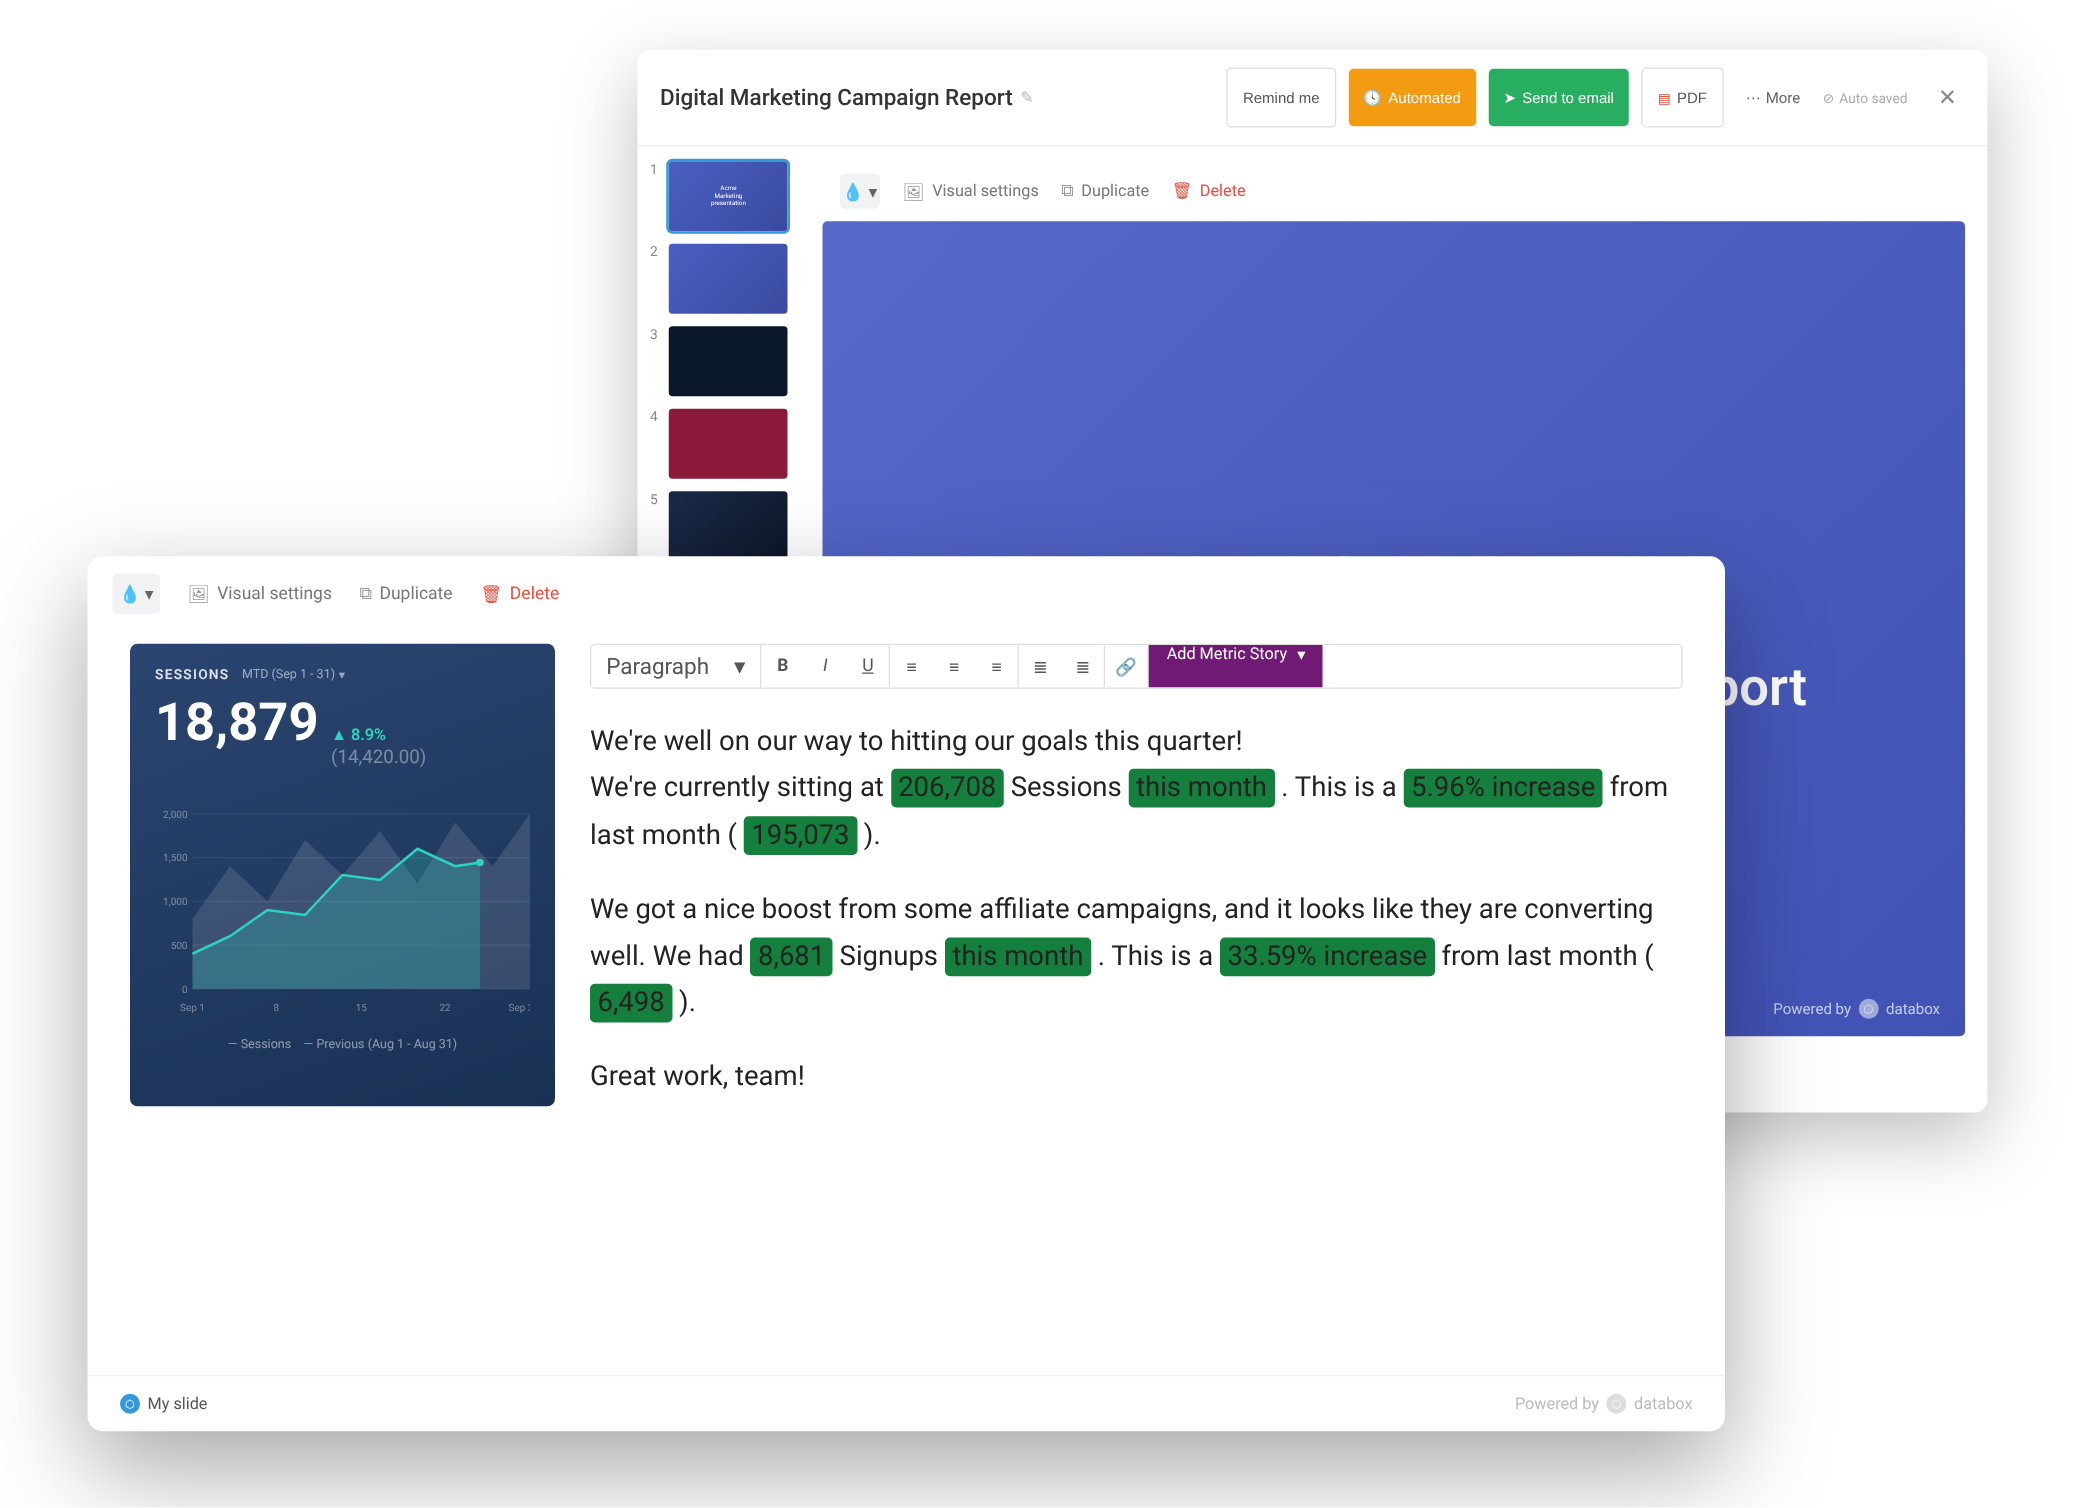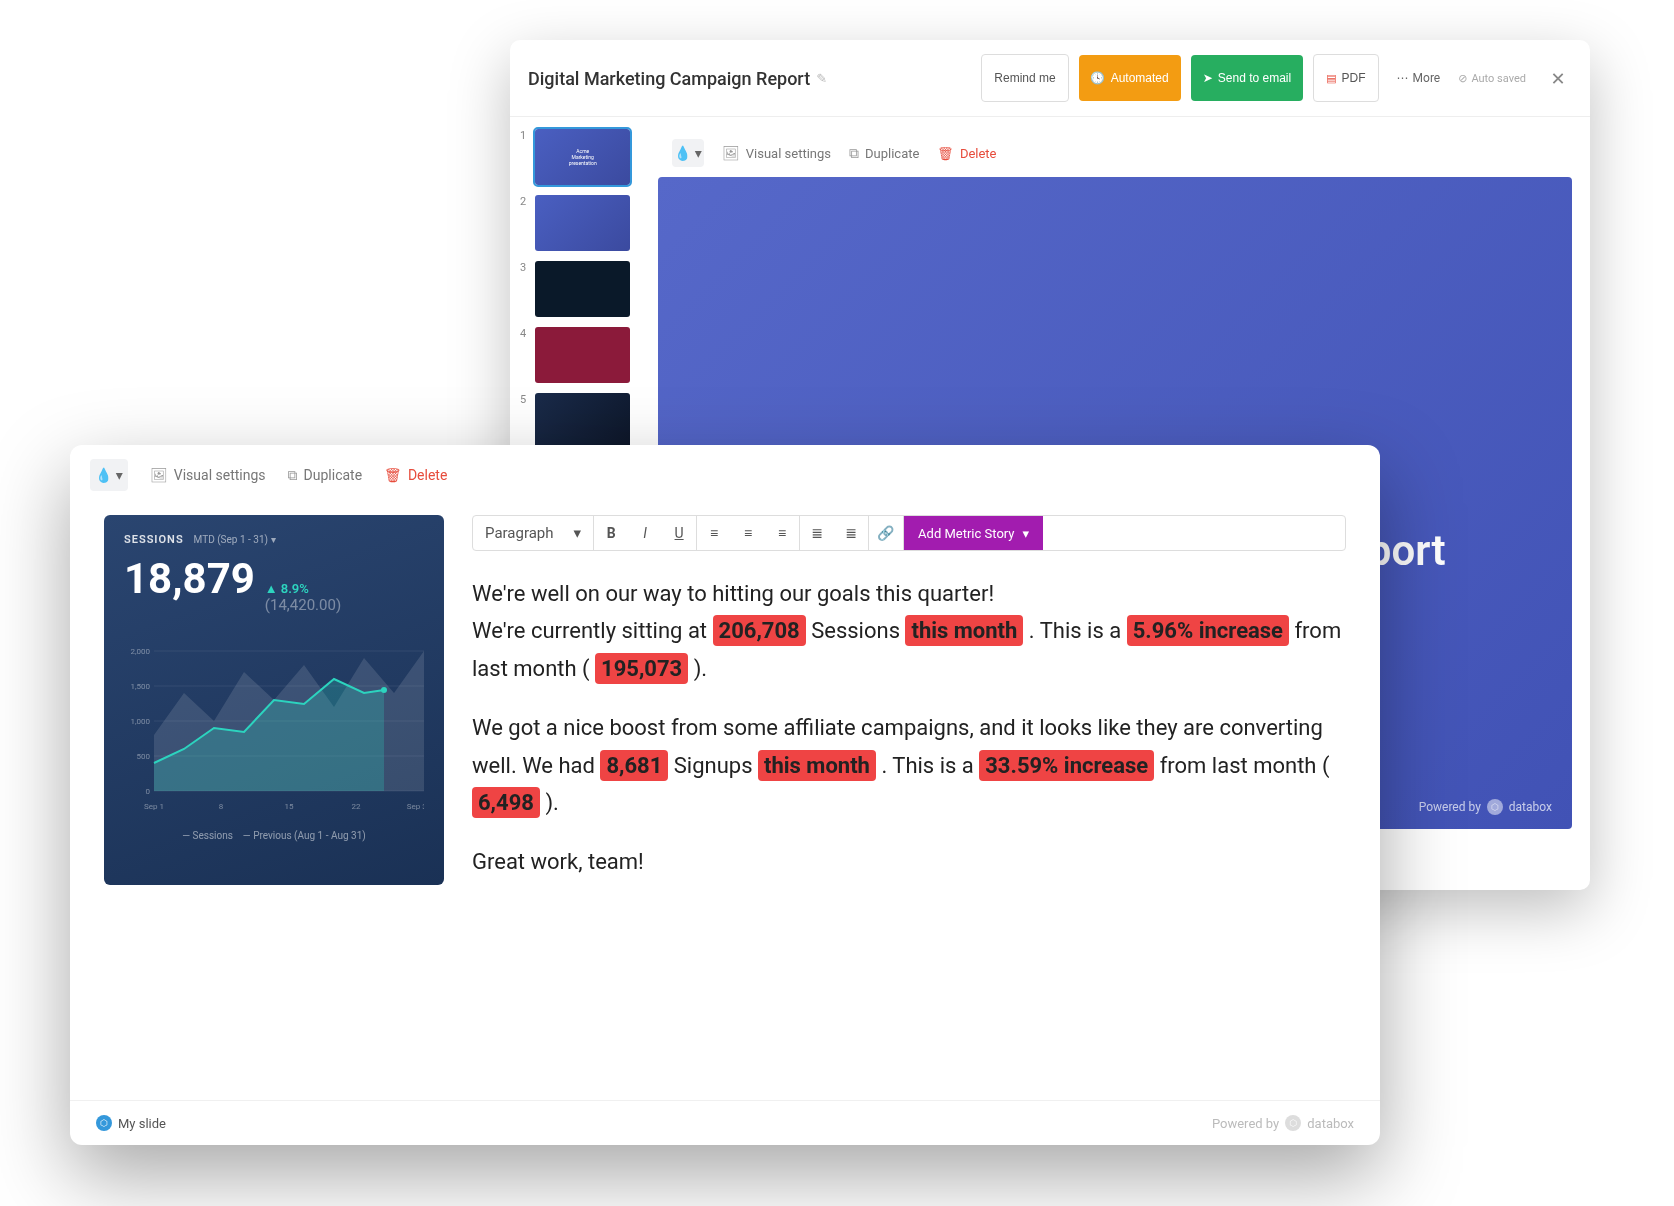--- a/index.html
+++ b/index.html
@@ -79,28 +79,28 @@
 .sc-value-row { display:flex; align-items:baseline; gap:10px; }
 .sc-value { font-size:42px; font-weight:700; }
 .sc-delta { display:flex; flex-direction:column; }
 .sc-pct { color:#2dd4bf; font-size:13px; font-weight:600; display:flex; align-items:center; gap:3px; }
 .sc-prev { color:rgba(255,255,255,0.4); font-size:15px; }
 .sc-chart { height:200px; margin-top:12px; position:relative; }
 .sc-legend { text-align:center; font-size:10px; color:rgba(255,255,255,0.5); margin-top:4px; }
 
 .editor-col { flex:1; }
 .rte-toolbar { display:flex; align-items:center; gap:0; border:1px solid #ddd; border-radius:4px; height:36px; margin-bottom:24px; overflow:hidden; background:#fff; }
-.rte-select { padding:0 12px; height:100%; display:flex; align-items:center; gap:20px; border-right:1px solid #ddd; font-size:15px; color:#555; cursor:pointer; }
+.rte-select { padding:0 12px; height:100%; display:flex; align-items:center; gap:20px; border-right:1px solid #ddd; font-size:18px; color:#555; cursor:pointer; }
 .rte-btn { width:34px; height:100%; display:flex; align-items:center; justify-content:center; color:#555; cursor:pointer; font-size:14px; }
 .rte-sep { width:1px; height:100%; background:#ddd; }
-.rte-metric { background:#a21caf; color:#fff; height:100%; padding:0 14px; display:flex; align-items:center; gap:8px; font-size:13px; cursor:pointer; }
+.rte-metric { background:#701a75; color:#fff; height:100%; padding:0 14px; display:flex; gap:8px; font-size:13px; cursor:pointer; }
 
 .story { font-size:22px; line-height:1.7; color:#222; }
 .story p { margin-bottom:22px; }
-.chip { background:#ef4444; border-radius:4px; padding:3px 6px; font-weight:700; }
+.chip { background:#15803d; border-radius:4px; padding:3px 6px; font-weight:400; }
 
 .fw-footer { display:flex; align-items:center; justify-content:space-between; padding:14px 26px; border-top:1px solid #f0f0f0; }
 .my-slide { display:flex; align-items:center; gap:6px; font-size:13px; color:#555; }
 .slide-badge { width:16px; height:16px; background:#3498db; border-radius:50%; display:flex; align-items:center; justify-content:center; color:#fff; font-size:9px; }
 .powered { font-size:13px; color:#bbb; display:flex; align-items:center; gap:6px; }
 .powered .databox-badge { background:#ddd; color:#fff; }
 
 svg.chart-svg { width:100%; height:100%; }
 </style>
 </head>

